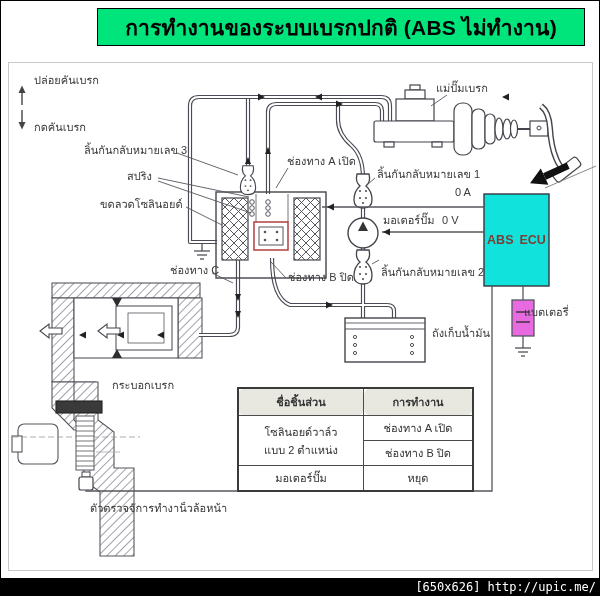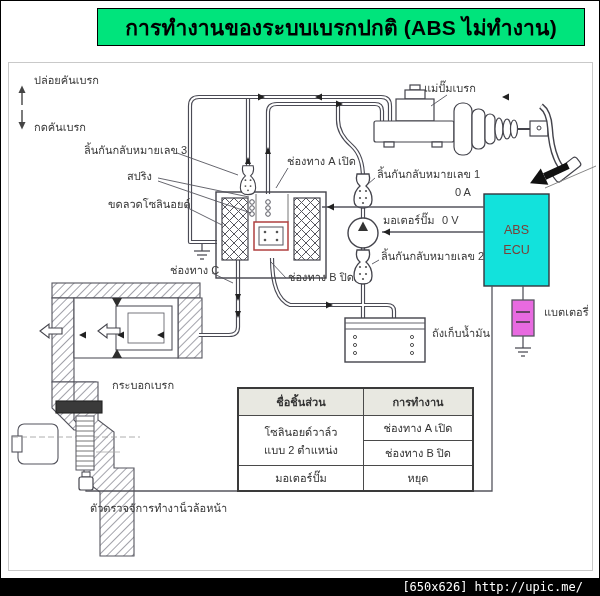--- a/index.html
+++ b/index.html
@@ -5,30 +5,30 @@
   html,body{margin:0;padding:0;background:#fff;}
   body{width:600px;height:596px;position:relative;overflow:hidden;
        font-family:"Liberation Sans",sans-serif;color:#333;}
   .page-border{position:absolute;left:0;top:0;width:598px;height:594px;border:1px solid #000;}
   .title-bar{position:absolute;left:97px;top:8px;width:486px;height:36px;
     background:#00e47c;border:1px solid #000;display:flex;align-items:center;justify-content:center;
     font-size:21px;font-weight:bold;color:#000;letter-spacing:.2px;}
   .diagram-frame{position:absolute;left:8px;top:62px;width:583px;height:507px;border:1px solid #c9c9c9;background:#fff;}
   svg.canvas{position:absolute;left:0;top:0;}
   .lbl{position:absolute;font-size:11px;line-height:1.15;color:#3a3a3a;white-space:nowrap;}
-  .ecu-text{position:absolute;left:484px;top:194px;width:65px;height:92px;display:flex;flex-direction:column;
-    align-items:center;justify-content:center;gap:6px;font-size:12.5px;font-weight:normal;color:#7a4038;}
+  .ecu-text{position:absolute;left:484px;top:194px;width:65px;height:92px;display:flex;flex-direction:row;
+    align-items:center;justify-content:center;gap:6px;font-size:12.5px;font-weight:bold;color:#7a4038;}
   .parts-table{position:absolute;left:237px;top:387px;border-collapse:collapse;background:#fff;
     font-size:11px;color:#333;}
   .parts-table th,.parts-table td{border:1px solid #4a4a4a;padding:2px 8px;text-align:center;font-weight:normal;}
-  .parts-table th{background:#e8e8e1;font-weight:bold;height:22px;}
+  .parts-table th{background:#e8e8e1;font-weight:bold;height:22px;border-radius:8px;}
   .parts-table td{height:20px;}
   .parts-table{border:2px solid #3a3a3a;}
   .watermark-bar{position:absolute;left:0;top:578px;width:600px;height:18px;background:#000;
-    display:flex;align-items:center;justify-content:flex-end;padding-right:17px;box-sizing:border-box;
+    display:flex;align-items:center;justify-content:flex-end;padding-right:4px;box-sizing:border-box;
     color:#fff;font-size:12px;font-family:"DejaVu Sans Mono",monospace;}
 </style>
 </head>
 <body>
 
 <div class="page-border"></div>
 
 <div class="title-bar">
   <span>การทำงานของระบบเบรกปกติ (ABS ไม่ทำงาน)</span>
 </div>
@@ -265,32 +265,32 @@
     <path d="M286,278 L271,262"></path>
     <path d="M379,260 L372,264"></path>
     <path d="M447,95 L431,106"></path>
   </g>
 </svg>
 
 <div class="lbl" style="left:34px;top:74px">ปล่อยคันเบรก</div>
 <div class="lbl" style="left:34px;top:121px">กดคันเบรก</div>
 <div class="lbl" style="left:84px;top:144px">ลิ้นกันกลับหมายเลข 3</div>
 <div class="lbl" style="left:127px;top:170px">สปริง</div>
-<div class="lbl" style="left:108px;top:198px">ขดลวดโซลินอยด์</div>
+<div class="lbl" style="left:100px;top:198px">ขดลวดโซลินอยด์</div>
 <div class="lbl" style="left:287px;top:155px">ช่องทาง A เปิด</div>
 <div class="lbl" style="left:377px;top:168px">ลิ้นกันกลับหมายเลข 1</div>
 <div class="lbl" style="left:455px;top:186px">0 A</div>
 <div class="lbl" style="left:383px;top:214px">มอเตอร์ปั๊ม</div>
 <div class="lbl" style="left:442px;top:214px">0 V</div>
 <div class="lbl" style="left:170px;top:264px">ช่องทาง C</div>
 <div class="lbl" style="left:288px;top:271px">ช่องทาง B ปิด</div>
-<div class="lbl" style="left:381px;top:250px">ลิ้นกันกลับหมายเลข 2</div>
+<div class="lbl" style="left:381px;top:266px">ลิ้นกันกลับหมายเลข 2</div>
 <div class="lbl" style="left:432px;top:327px">ถังเก็บน้ำมัน</div>
-<div class="lbl" style="left:544px;top:306px">แบตเตอรี่</div>
-<div class="lbl" style="left:424px;top:82px">แม่ปั๊มเบรก</div>
+<div class="lbl" style="left:524px;top:306px">แบตเตอรี่</div>
+<div class="lbl" style="left:436px;top:82px">แม่ปั๊มเบรก</div>
 <div class="lbl" style="left:112px;top:379px">กระบอกเบรก</div>
 <div class="lbl" style="left:90px;top:502px">ตัวตรวจจัการทำงาน็วล้อหน้า</div>
 
 <div class="ecu-text">
   <span>ABS</span>
   <span>ECU</span>
 </div>
 
 <table class="parts-table">
   <tbody>

